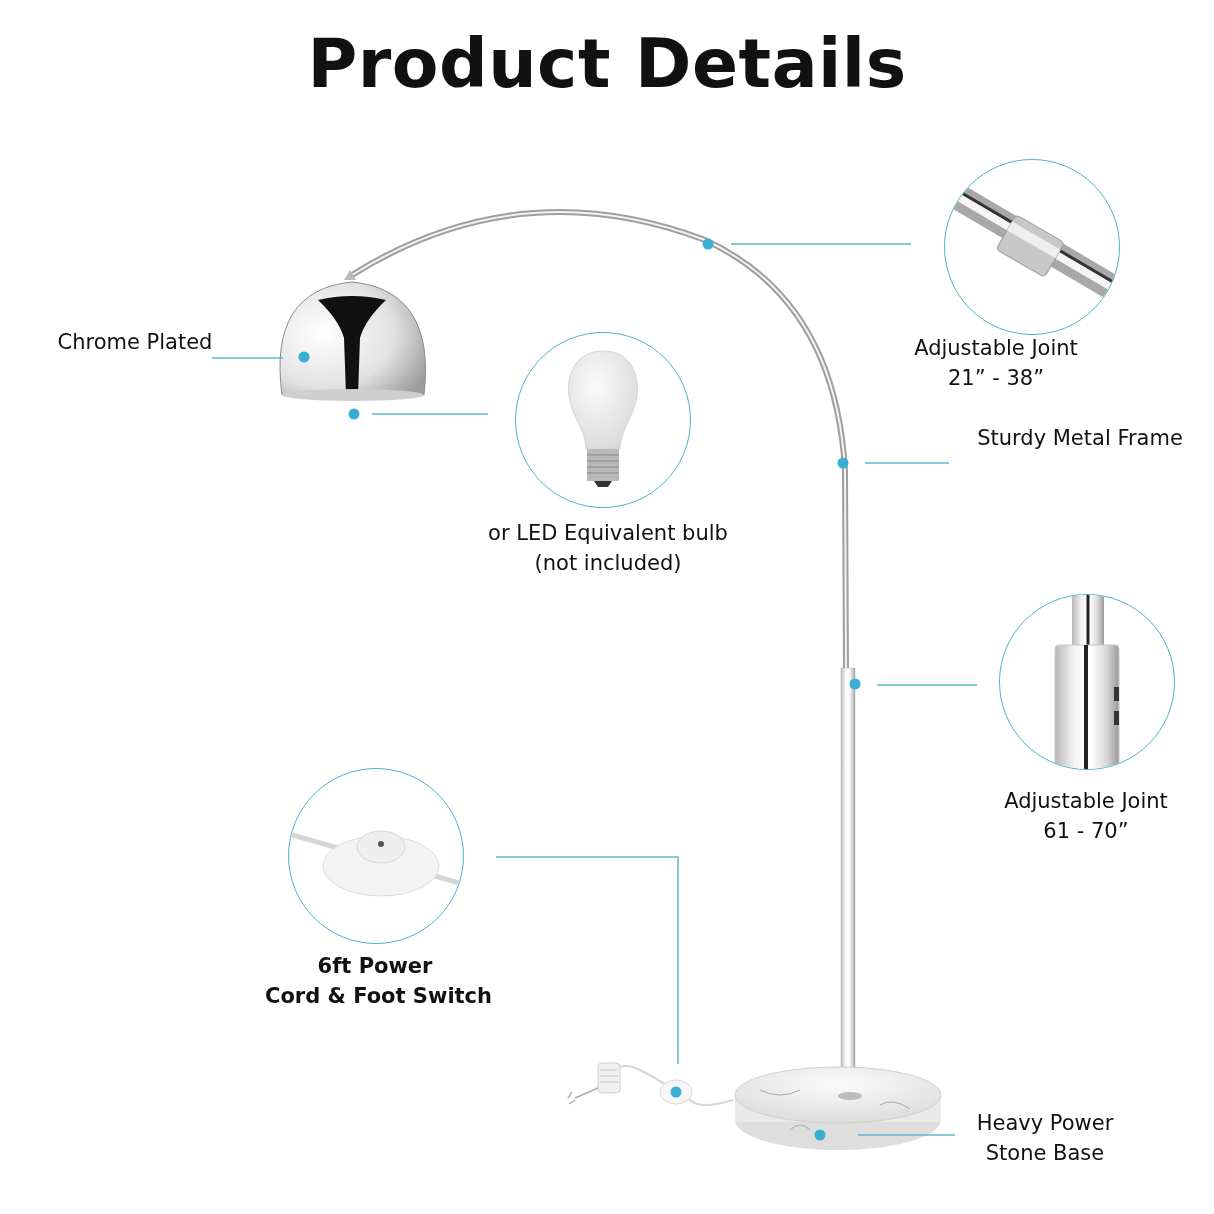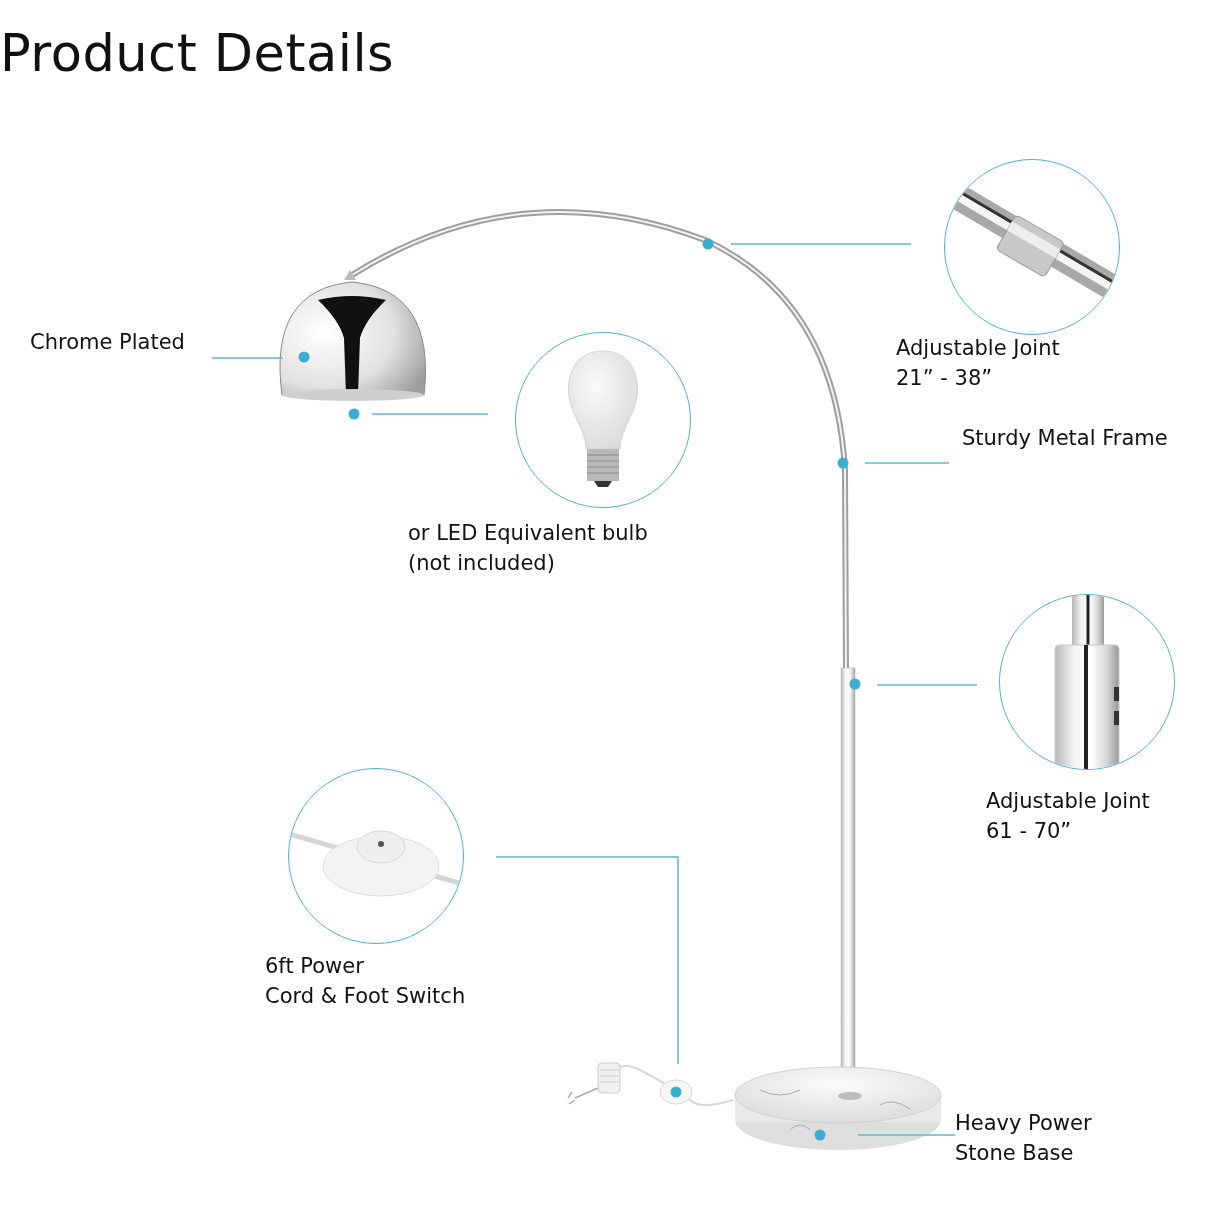--- a/index.html
+++ b/index.html
@@ -1,20 +1,20 @@
 <!DOCTYPE html>
 <html><head>
 <meta charset="utf-8">
 <style>
   html, body { margin:0; padding:0; background:#ffffff; }
   body { width:1214px; height:1214px; position:relative; overflow:hidden;
          font-family:"DejaVu Sans", sans-serif; color:#111; }
-  .title { position:absolute; left:0; top:24px; width:1214px; 
-           font-size:51px; font-weight:400; letter-spacing:0.5px; color:#111; }
-  .label { position:absolute; font-size:21px; line-height:30px; text-align:left; color:#111; white-space:nowrap; }
+  .title { position:absolute; left:0; top:24px; width:1214px; text-align:center;
+           font-size:68px; font-weight:700; letter-spacing:0.5px; color:#111; }
+  .label { position:absolute; font-size:21px; line-height:30px; text-align:center; color:#111; white-space:nowrap; }
   svg.stage { position:absolute; left:0; top:0; }
   .circle { position:absolute; border:1.5px solid #4fb3c4; border-radius:50%; background:#fff; overflow:hidden; }
 </style>
 </head>
 <body>
 
 <div class="title">Product Details</div>
 
 <svg class="stage" width="1214" height="1214" viewBox="0 0 1214 1214">
   <defs>
@@ -142,21 +142,21 @@
 
 <div class="label" style="left:962px;top:423px;width:236px;">
   <div>Sturdy Metal Frame</div>
 </div>
 
 <div class="label" style="left:986px;top:786px;width:200px;">
   <div>Adjustable Joint</div>
   <div>61 - 70”</div>
 </div>
 
-<div class="label" style="left:265px;top:951px;width:220px;">
+<div class="label" style="left:265px;top:951px;width:220px;font-weight:bold;">
   <div>6ft Power</div>
   <div>Cord &amp; Foot Switch</div>
 </div>
 
 <div class="label" style="left:955px;top:1108px;width:180px;">
   <div>Heavy Power</div>
   <div>Stone Base</div>
 </div>
 
 </body></html>

